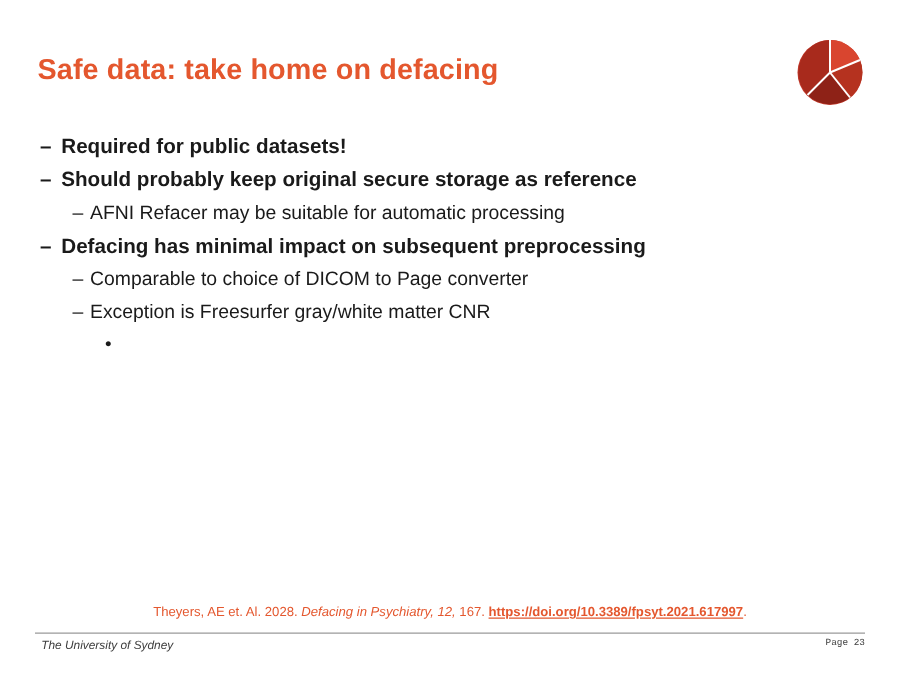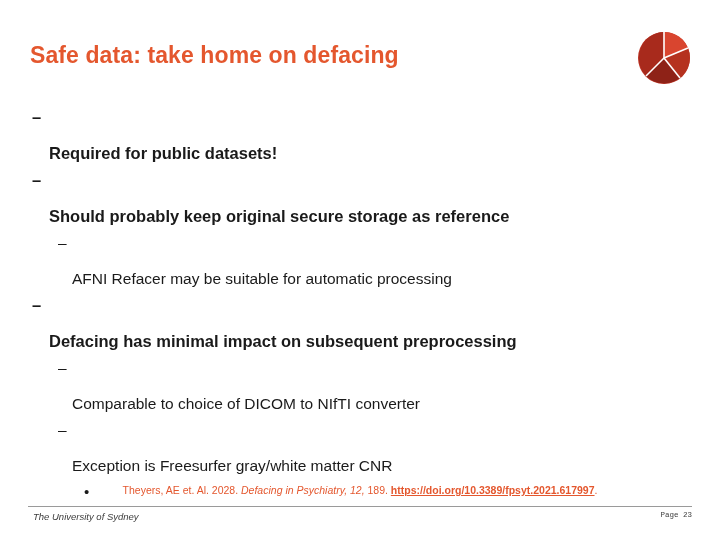--- a/index.html
+++ b/index.html
@@ -48,21 +48,20 @@
     display: flex;
     align-items: flex-start;
     color: #1a1a1a;
   }
   .b .dash {
     flex: 0 0 auto;
     color: #1a1a1a;
   }
   .b .txt {
     flex: 1 1 auto;
-    margin-top: 36px;
   }
   
   .lvl1 {
     font-size: 16.5px;
     font-weight: bold;
     margin-bottom: 8px;
     padding-left: 4px;
   }
   .lvl1 .dash { width: 17px; }
   
@@ -160,34 +159,34 @@
       <span class="txt">AFNI Refacer may be suitable for automatic processing</span>
     </div>
 
     <div class="b lvl1">
       <span class="dash">–</span>
       <span class="txt">Defacing has minimal impact on subsequent preprocessing</span>
     </div>
 
     <div class="b lvl2">
       <span class="dash">–</span>
-      <span class="txt">Comparable to choice of DICOM to NIfTI converter</span>
+      <span class="txt">Comparable to choice of DICOM to Page converter</span>
     </div>
 
     <div class="b lvl2">
       <span class="dash">–</span>
       <span class="txt">Exception is Freesurfer gray/white matter CNR</span>
     </div>
 
     <div class="b lvl3">
       <span class="dash">•</span>
     </div>
 
   </div>
 
-  <div class="citation"><span>Theyers, AE et. Al. 2028. </span><span class="ital">Defacing in Psychiatry, 12,</span><span> 189. </span><span class="link">https://doi.org/10.3389/fpsyt.2021.617997</span><span>.</span></div>
+  <div class="citation"><span>Theyers, AE et. Al. 2028. </span><span class="ital">Defacing in Psychiatry, 12,</span><span> 167. </span><span class="link">https://doi.org/10.3389/fpsyt.2021.617997</span><span>.</span></div>
 
   <div class="footer-rule"></div>
 
   <div class="footer-left">The University of Sydney</div>
   <div class="footer-right">Page 23</div>
 
 </div>
 
 </body></html>

